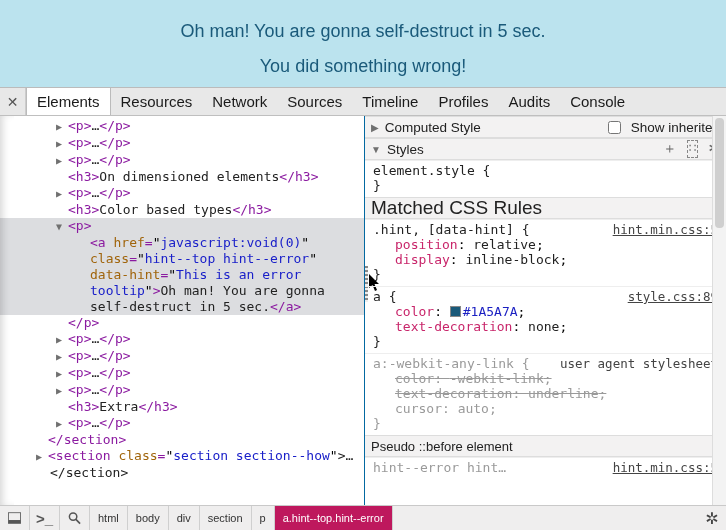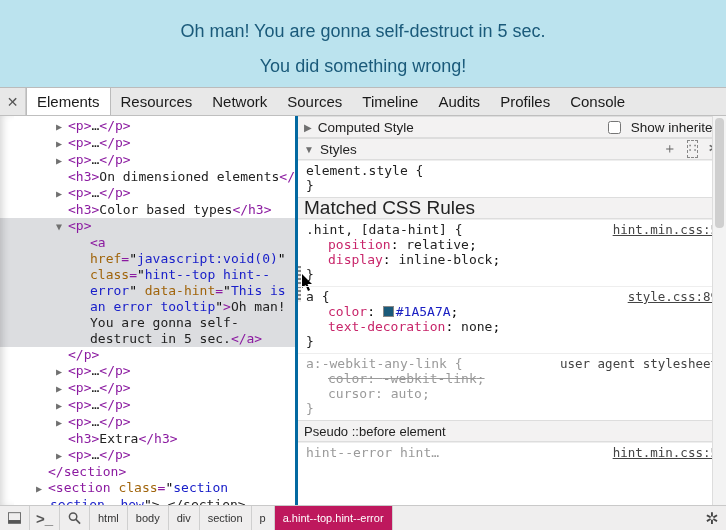--- a/index.html
+++ b/index.html
@@ -53,25 +53,25 @@
     border-right: 1px solid #bbb;
   }
 
   .panels {
     flex: 1;
     display: flex;
     min-height: 0;
     position: relative;
   }
   .left {
-    width: 298px;
+    width: 365px;
     background: #fff;
     overflow: hidden;
     position: relative;
-    border-right: 3px solid #0369a1;
+    border-right: 1px solid #0369a1;
   }
   .right {
     flex: 1;
     background: #fff;
     font-family: Menlo, Monaco, Consolas, monospace;
     font-size: 13px;
     overflow: hidden;
     position: relative;
   }
 
@@ -199,22 +199,22 @@
 <div class="devtools">
 
   <div class="toolbar">
     <div class="close">✕</div>
     <div class="tabs">
       <div class="tab active">Elements</div>
       <div class="tab">Resources</div>
       <div class="tab">Network</div>
       <div class="tab">Sources</div>
       <div class="tab">Timeline</div>
+      <div class="tab">Profiles</div>
       <div class="tab">Audits</div>
-      <div class="tab">Profiles</div>
       <div class="tab">Console</div>
     </div>
   </div>
 
   <div class="panels">
 
     <div class="left">
       <div class="shadow-left"></div>
       <div class="dom">
         <div class="row indent1"><span class="toggle">▶</span><span class="tag">&lt;p&gt;</span><span class="txt">…</span><span class="tag">&lt;/p&gt;</span></div>
@@ -288,20 +288,21 @@
         <div class="sel">a {</div>
         <div class="line"><span class="prop">color</span>: <span class="swatch"></span><span class="num">#1A5A7A</span>;</div>
         <div class="line"><span class="prop">text-decoration</span>: <span class="val">none</span>;</div>
         <div class="sel">}</div>
       </div>
 
       <div class="rule">
         <span class="link dim" style="text-decoration:none">user agent stylesheet</span>
         <div class="sel dim">a:-webkit-any-link {</div>
         <div class="line dim strike"><span>color</span>: <span>-webkit-link</span>;</div>
+        <div class="line dim strike"><span>text-decoration</span>: <span>underline</span>;</div>
         <div class="line dim"><span>cursor</span>: <span>auto</span>;</div>
         <div class="sel dim">}</div>
       </div>
 
       <div class="sectionhead" style="font-size:13px">
         <span>Pseudo ::before element</span>
       </div>
       <div class="rule">
         <a class="link">hint.min.css:5</a>
         <div class="sel dim">hint--error hint…</div>

